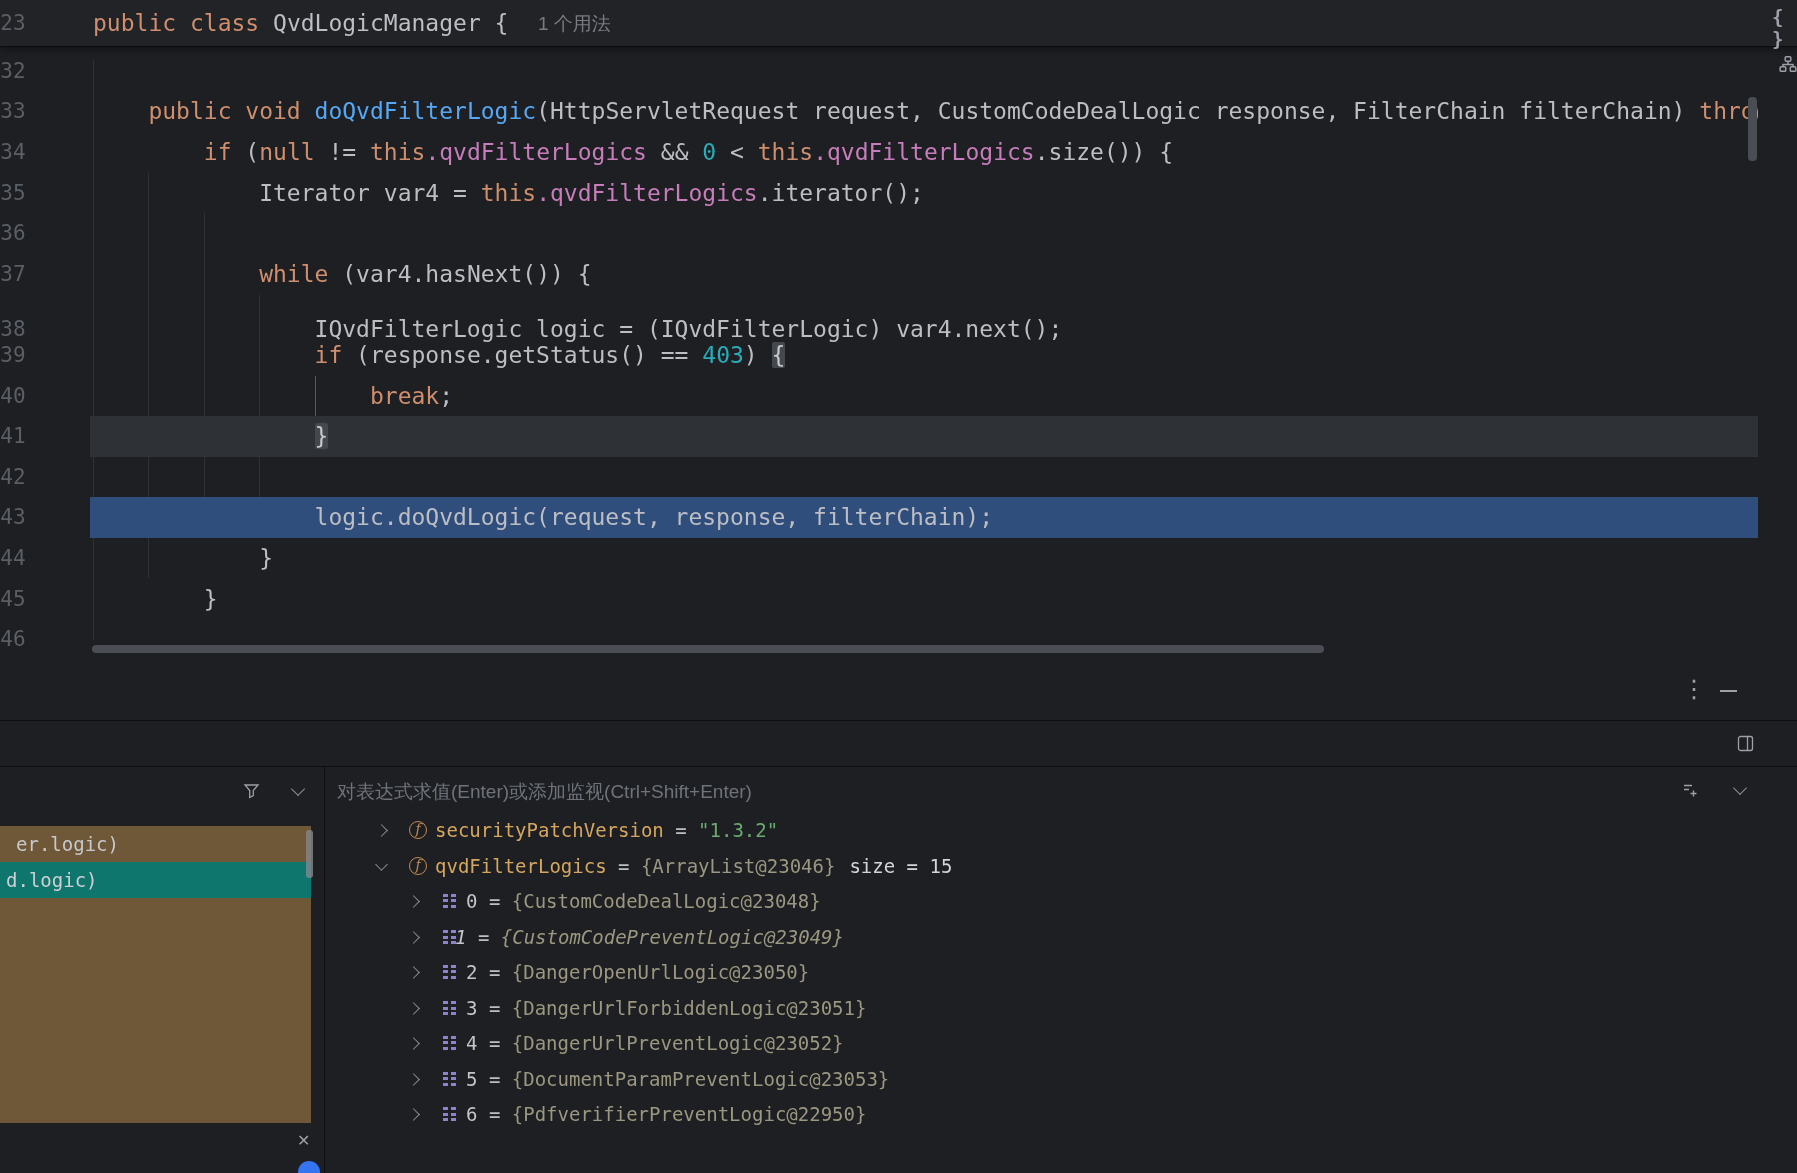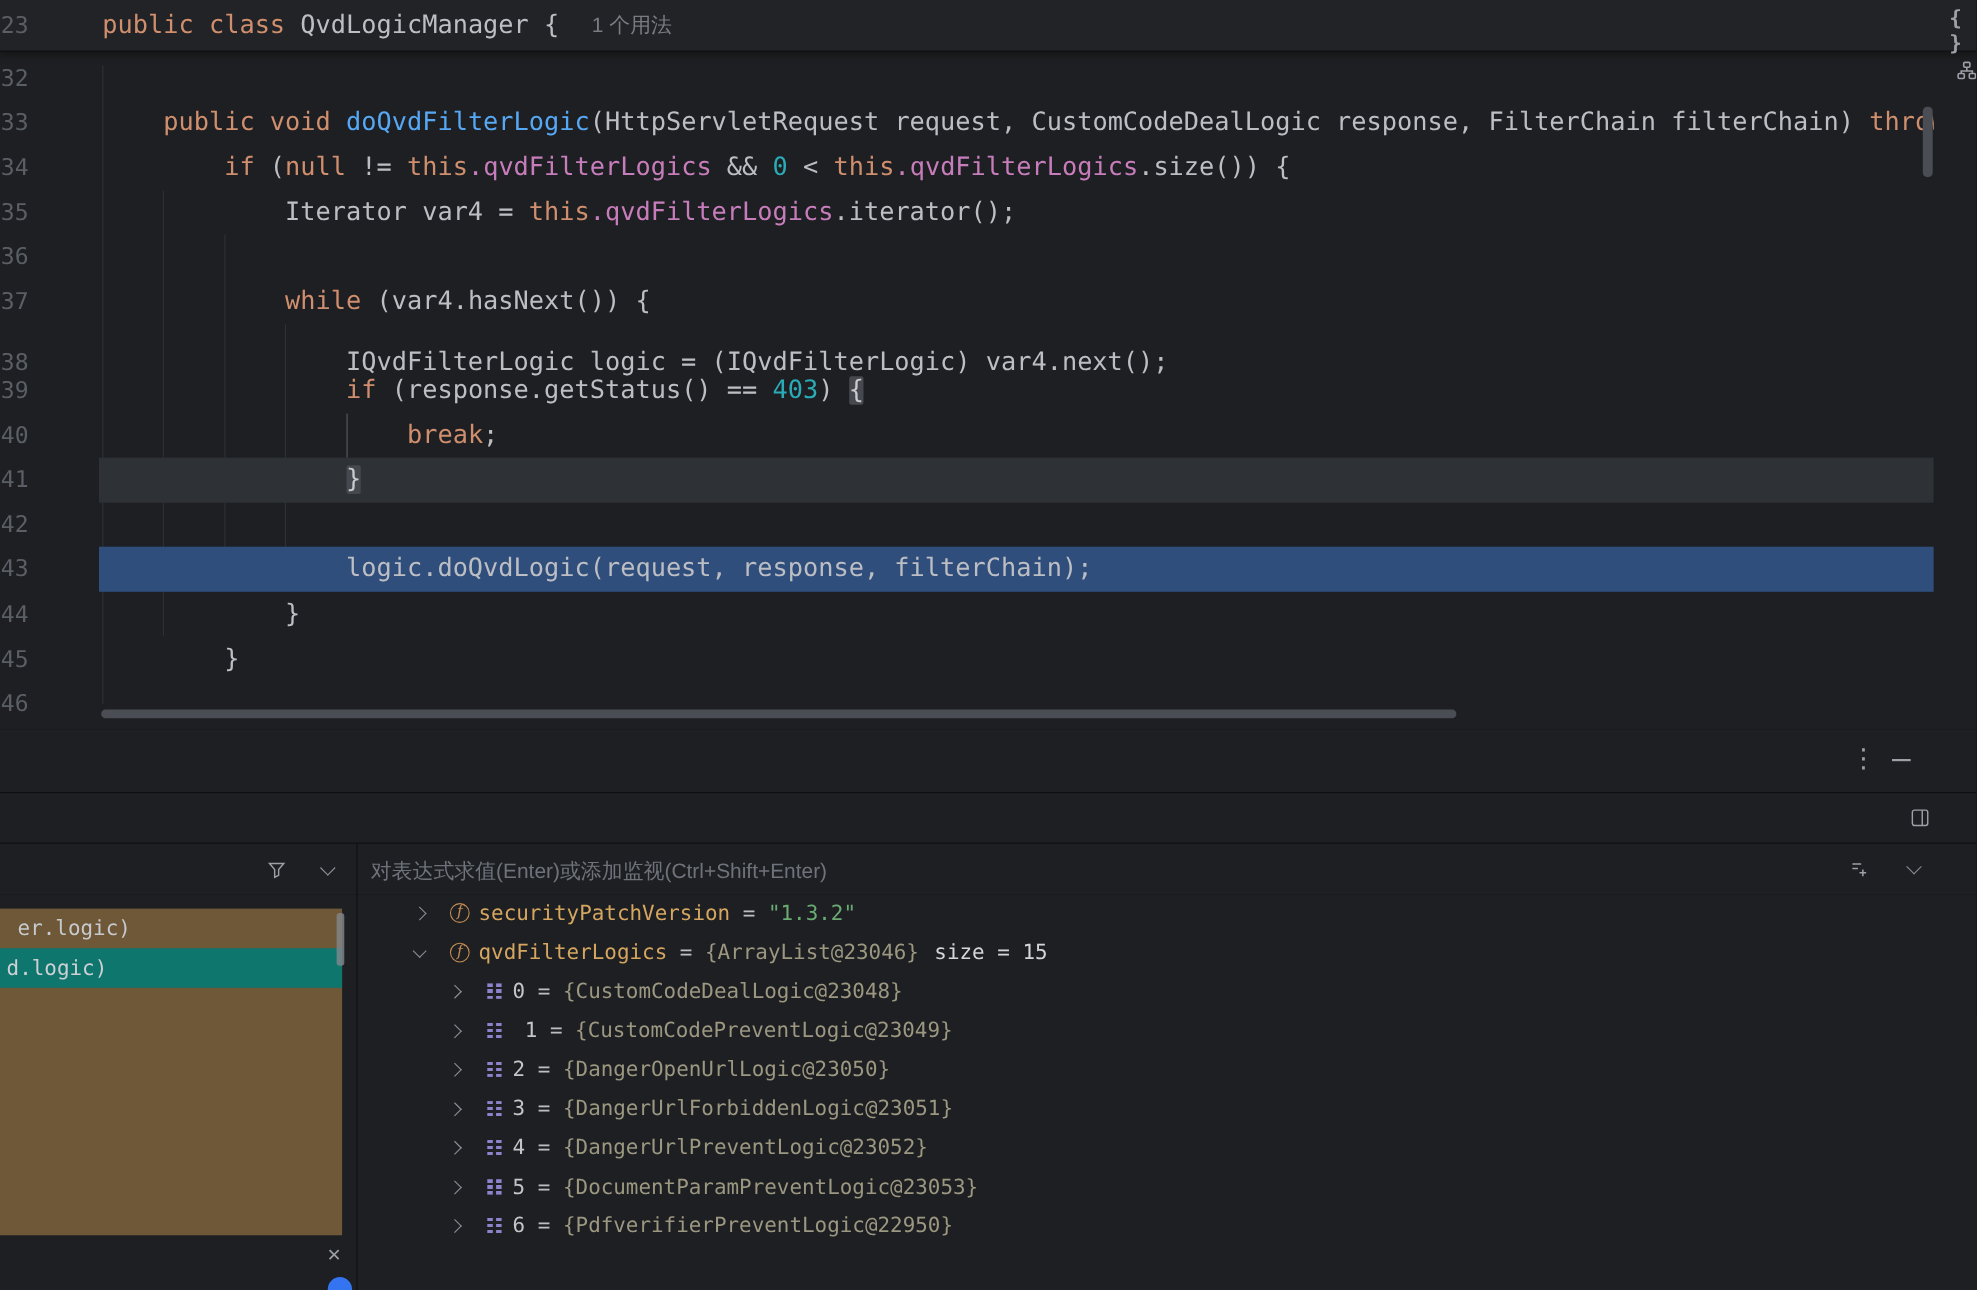--- a/index.html
+++ b/index.html
@@ -7,21 +7,21 @@
        font-family:"DejaVu Sans Mono",monospace;}
 
   
   .editor{position:absolute;left:0;top:0;width:100%;height:663px;border-bottom:1px solid #0e0f12;background:#1e1f22;}
   .lines{position:absolute;left:0;top:0;right:39px;bottom:0;overflow:hidden;}
   .guide{position:absolute;width:1px;background:#2e3136;}
   .guide.bright{background:#565b63;}
   .code-line{position:absolute;left:0;right:0;height:40.6px;}
   .code-line.hl-caret::before{content:"";position:absolute;left:90px;right:0;top:0;bottom:0;background:#2e3135;}
   .code-line.hl-exec::before{content:"";position:absolute;left:90px;right:0;top:0;bottom:0;background:#2f4e7c;}
-  .gutter-num{position:absolute;left:0;top:0;width:26px;text-align:right;font-size:21px;
+  .gutter-num{position:absolute;left:0;top:0;width:26px;text-align:center;font-size:21px;
               line-height:40.6px;color:#5a5f66;z-index:2;}
   .code-text{position:absolute;left:93px;top:0;font-size:23px;line-height:40.6px;white-space:pre;z-index:2;color:#bcbec4;}
   .tk-pl{color:#bcbec4}.tk-kw{color:#cf8e6d}.tk-fn{color:#56a8f5}
   .tk-fld{color:#c77dbb}.tk-num{color:#2aacb8}
   .tk-brh{color:#c8cace;background:#45484e;border-radius:2px}
 
   .sticky{position:absolute;left:0;top:0;right:0;height:46px;background:#222327;z-index:6;
           border-bottom:1px solid #0b0c0e;box-shadow:0 3px 7px rgba(0,0,0,.35);}
   .sticky .gutter-num{line-height:46px;}
   .sticky .code-text{line-height:46px;}
@@ -247,21 +247,21 @@
             <i></i>
           </span>
           <span class="var-text" style="left: 141px;"><span class="vindex">0</span><span class="veq"> = </span><span class="vval-ref">{CustomCodeDealLogic@23048}</span></span>
         </div>
         <div class="var-row" style="top: 106.5px;">
           <span class="chev right" style="left: 84px;"></span>
           <span class="vicon element" style="left: 116px;">
             <i></i>
             <i></i>
           </span>
-          <span class="var-text" style="left: 152px;"><span class="vindex">1</span><span class="veq"> = </span><span class="vval-ref">{CustomCodePreventLogic@23049}</span></span>
+          <span class="var-text" style="left: 130px; font-style: italic;"><span class="vindex">1</span><span class="veq"> = </span><span class="vval-ref">{CustomCodePreventLogic@23049}</span></span>
         </div>
         <div class="var-row" style="top: 142px;">
           <span class="chev right" style="left: 84px;"></span>
           <span class="vicon element" style="left: 116px;">
             <i></i>
             <i></i>
           </span>
           <span class="var-text" style="left: 141px;"><span class="vindex">2</span><span class="veq"> = </span><span class="vval-ref">{DangerOpenUrlLogic@23050}</span></span>
         </div>
         <div class="var-row" style="top: 177.5px;">

